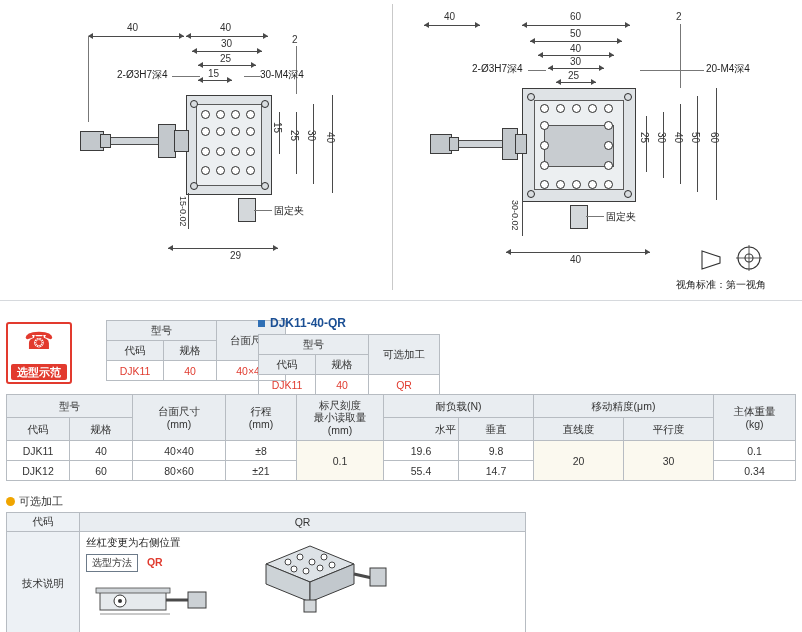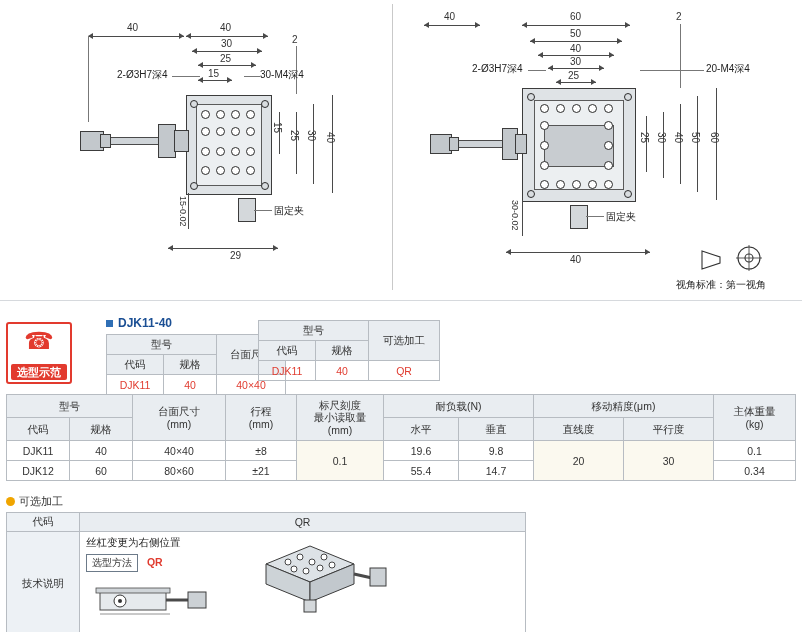--- a/index.html
+++ b/index.html
@@ -285,43 +285,43 @@
 
   <div class="stamp">
     <div class="stamp-top">
       <span class="phone">☎</span>
     </div>
     <div class="stamp-botbg"></div>
     <div class="stamp-bot">选型示范</div>
   </div>
 
   <div class="sect" style="left:106px;top:316px;">
-    <div class="sect-title">
-      <span class="sq"></span><span>DJK11-40</span>
-    </div>
     <table class="tbl1" style="margin-top:4px;">
       <tbody>
           <tr>
         <th colspan="2">型号</th>
         <th rowspan="2" style="width:60px;">台面尺寸</th>
       </tr>
       <tr>
         <th style="width:48px;">代码</th>
         <th style="width:44px;">规格</th>
       </tr>
       <tr>
         <td class="code-red">DJK11</td>
         <td class="code-red">40</td>
         <td class="code-red">40×40</td>
       </tr>
     </tbody>
       </table>
   </div>
 
   <div class="sect" style="left:258px;top:316px;">
+    <div class="sect-title">
+      <span class="sq"></span><span>DJK11-40-QR</span>
+    </div>
     <table class="tbl1" style="margin-top:4px;">
       <tbody>
           <tr>
         <th colspan="2">型号</th>
         <th rowspan="2" style="width:62px;">可选加工</th>
       </tr>
       <tr>
         <th style="width:48px;">代码</th>
         <th style="width:44px;">规格</th>
       </tr>
@@ -355,21 +355,21 @@
         <th colspan="2" style="width:140px;">耐负载(N)</th>
         <th colspan="2" style="width:170px;">移动精度(μm)</th>
         <th rowspan="2">
           <span>主体重量</span><br>
           <span>(kg)</span>
         </th>
       </tr>
       <tr>
         <th style="width:58px;height:18px;">代码</th>
         <th style="width:58px;">规格</th>
-        <th style="width:70px;">水平</th>
+        <th style="width:70px;text-align:right;">水平</th>
         <th style="width:70px;">垂直</th>
         <th style="width:85px;">直线度</th>
         <th style="width:85px;">平行度</th>
       </tr>
       <tr>
         <td class="code-red">DJK11</td>
         <td class="code-red">40</td>
         <td>40×40</td>
         <td>±8</td>
         <td rowspan="2" class="alt-scale" style="background:#fbf9ef;">0.1</td>

